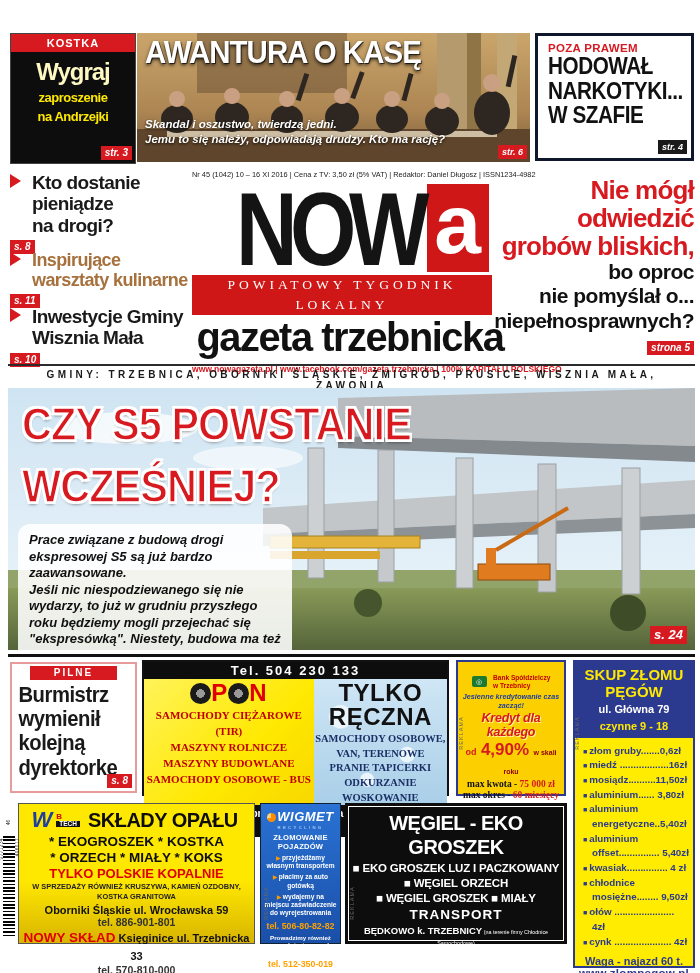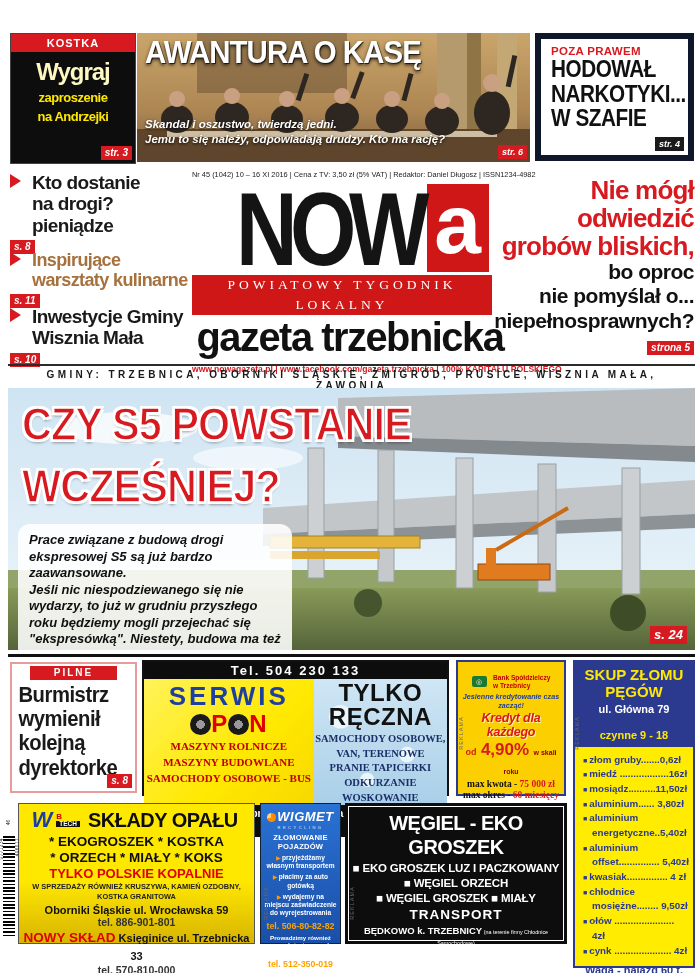--- a/index.html
+++ b/index.html
@@ -10,21 +10,21 @@
   
   #konkurs{left:10px;top:33px;width:124px;height:129px;background:#0d0d0d;border:1px solid #444;}
   #konkurs .bar{background:#d71920;color:#fff;font-weight:bold;font-size:11px;text-align:center;letter-spacing:1px;line-height:18px;}
   #konkurs .l0{color:#fef9c3;font-weight:900;font-size:24px;text-align:center;margin-top:6px;letter-spacing:-1px;}
   #konkurs .l1,#konkurs .l2{color:#ffe800;font-weight:900;font-size:13px;text-align:center;margin-top:4px;letter-spacing:-.5px;}
   #konkurs .tag{position:absolute;right:3px;bottom:3px;}
   #photoTop{left:137px;top:33px;width:393px;height:129px;overflow:hidden;background:#a8834f;}
   #photoTop .headline{position:absolute;left:8px;top:2px;color:#fff;font-weight:900;font-size:31px;letter-spacing:-1px;text-shadow:0 2px 4px rgba(0,0,0,.8),1px 1px 0 rgba(0,0,0,.6);transform:scaleX(.95);transform-origin:left top;}
   #photoTop .sub{position:absolute;left:8px;bottom:14px;color:#fff;font-weight:bold;font-style:italic;font-size:11.5px;line-height:1.35;text-shadow:0 1px 3px rgba(0,0,0,.9);}
   #photoTop .tag{position:absolute;right:3px;bottom:3px;font-size:9px;}
-  #poza{left:535px;top:33px;width:159px;height:128px;background:#fff;border:6px solid #0f172a;padding:6px 0 0 10px;box-sizing:border-box;}
+  #poza{left:535px;top:33px;width:159px;height:128px;background:#fff;border:3px solid #0f172a;padding:6px 0 0 10px;box-sizing:border-box;}
   #poza .label{color:#d71920;font-weight:bold;font-size:11.5px;letter-spacing:.3px;}
   #poza .line{color:#111;font-weight:900;font-size:23px;line-height:1.07;letter-spacing:-.5px;transform:scaleX(.9);transform-origin:left top;}
   #poza .tag{position:absolute;right:4px;bottom:4px;font-size:9px;}
   
   .teaser{position:absolute;left:10px;width:185px;}
   .teaser .arrow{position:absolute;left:0;top:2px;width:0;height:0;border-top:7px solid transparent;border-bottom:7px solid transparent;border-left:11px solid #d71920;}
   .teaser .tl{margin-left:22px;font-weight:bold;font-size:19px;line-height:1.12;letter-spacing:-.6px;color:#1a1a1a;}
   .teaser.brown .tl{color:#a6713d;font-size:18px;}
   .teaser .tag{margin-left:0;margin-top:3px;}
   
@@ -82,21 +82,21 @@
   #bank .mx{font-family:"Liberation Serif",serif;font-weight:bold;font-size:9.5px;color:#111;margin-top:1px;}
   #bank .mx .v{color:#d71920;}
   #bank .phone{font-family:"Liberation Serif",serif;font-weight:bold;font-size:9.5px;color:#111;text-decoration:underline;margin-top:2px;}
   #bank .www{font-family:"Liberation Serif",serif;font-weight:bold;font-size:9.5px;color:#111;text-decoration:underline;}
   #bank .fine{font-size:4px;color:#333;line-height:1.25;padding:2px 3px 0;text-align:justify;}
   .reklama{position:absolute;font-size:5.5px;letter-spacing:1px;color:#666;transform:rotate(-90deg);transform-origin:center;}
   #skup{left:573px;top:660px;width:122px;height:308px;border:2px solid #2b3a8f;box-sizing:border-box;background:#ffec00;}
   #skup .head{background:#2b3a8f;text-align:center;padding:5px 2px 6px;}
   #skup .t1{color:#ffe800;font-weight:900;font-size:15px;line-height:1.12;}
   #skup .addr{color:#fff;font-weight:bold;font-size:11px;margin-top:2px;}
-  #skup .hours{color:#ffe800;font-weight:bold;font-size:11px;margin-top:14px;}
+  #skup .hours{color:#ffe800;font-weight:bold;font-size:11px;margin-top:5px;}
   #skup .items{padding:6px 4px 0 8px;color:#2b3a8f;font-weight:bold;font-size:9.8px;line-height:1.5;}
   #skup .items div{padding-left:9px;text-indent:-9px;}
   #skup .items div::before{content:"■ ";font-size:7px;}
   #skup .wfoot{text-align:center;color:#2b3a8f;margin-top:6px;}
   #skup .wnote{font-weight:bold;font-size:11px;}
   #skup .www{font-weight:bold;font-size:11.5px;letter-spacing:.3px;}
   #skup .upd{font-size:8.3px;font-weight:bold;margin-top:1px;}
   #skup .sphone{font-weight:bold;font-size:14px;margin-top:1px;}
   
   #wbtech{left:18px;top:803px;width:237px;height:141px;background:linear-gradient(180deg,#ffe800 55%,#d8b400);border:1px solid #555;box-sizing:border-box;text-align:center;padding-top:3px;}
@@ -198,22 +198,22 @@
     <div class="label">POZA PRAWEM</div>
     <div class="line">HODOWAŁ</div>
     <div class="line">NARKOTYKI...</div>
     <div class="line">W SZAFIE</div>
     <span class="tag dark">str. 4</span>
   </div>
 
   <div class="teaser abs" style="top:172px">
     <span class="arrow"></span>
     <div class="tl">Kto dostanie</div>
+    <div class="tl">pieniądze</div>
     <div class="tl">na drogi?</div>
-    <div class="tl">pieniądze</div>
     <span class="tag">s. 8</span>
   </div>
   <div class="teaser brown abs" style="top:250px">
     <span class="arrow"></span>
     <div class="tl">Inspirujące</div>
     <div class="tl">warsztaty kulinarne</div>
     <span class="tag">s. 11</span>
   </div>
   <div class="teaser abs" style="top:306px">
     <span class="arrow"></span>
@@ -297,25 +297,25 @@
     <div class="line">wymienił</div>
     <div class="line">kolejną</div>
     <div class="line">dyrektorkę</div>
     <span class="tag">s. 8</span>
   </div>
 
   <div id="oponcar" class="abs">
     <div class="tbar">Tel. 504 230 133</div>
     <div class="body">
       <div class="left">
-        <div class="serwis">SERWIS</div>
         <div class="opon">
           <span class="tire"></span><span class="rl">P</span><span class="tire"></span><span class="rl">N</span>
         </div>
         <div class="litems">
+          <div>SAMOCHODY CIĘŻAROWE (TIR)</div>
           <div>MASZYNY ROLNICZE</div>
           <div>MASZYNY BUDOWLANE</div>
           <div>SAMOCHODY OSOBOWE - BUS</div>
         </div>
       </div>
       <div class="right">
         <div class="myjnia">TYLKO</div>
         <div class="myjnia">RĘCZNA</div>
         <div class="ritems">
           <div>SAMOCHODY OSOBOWE,</div>

